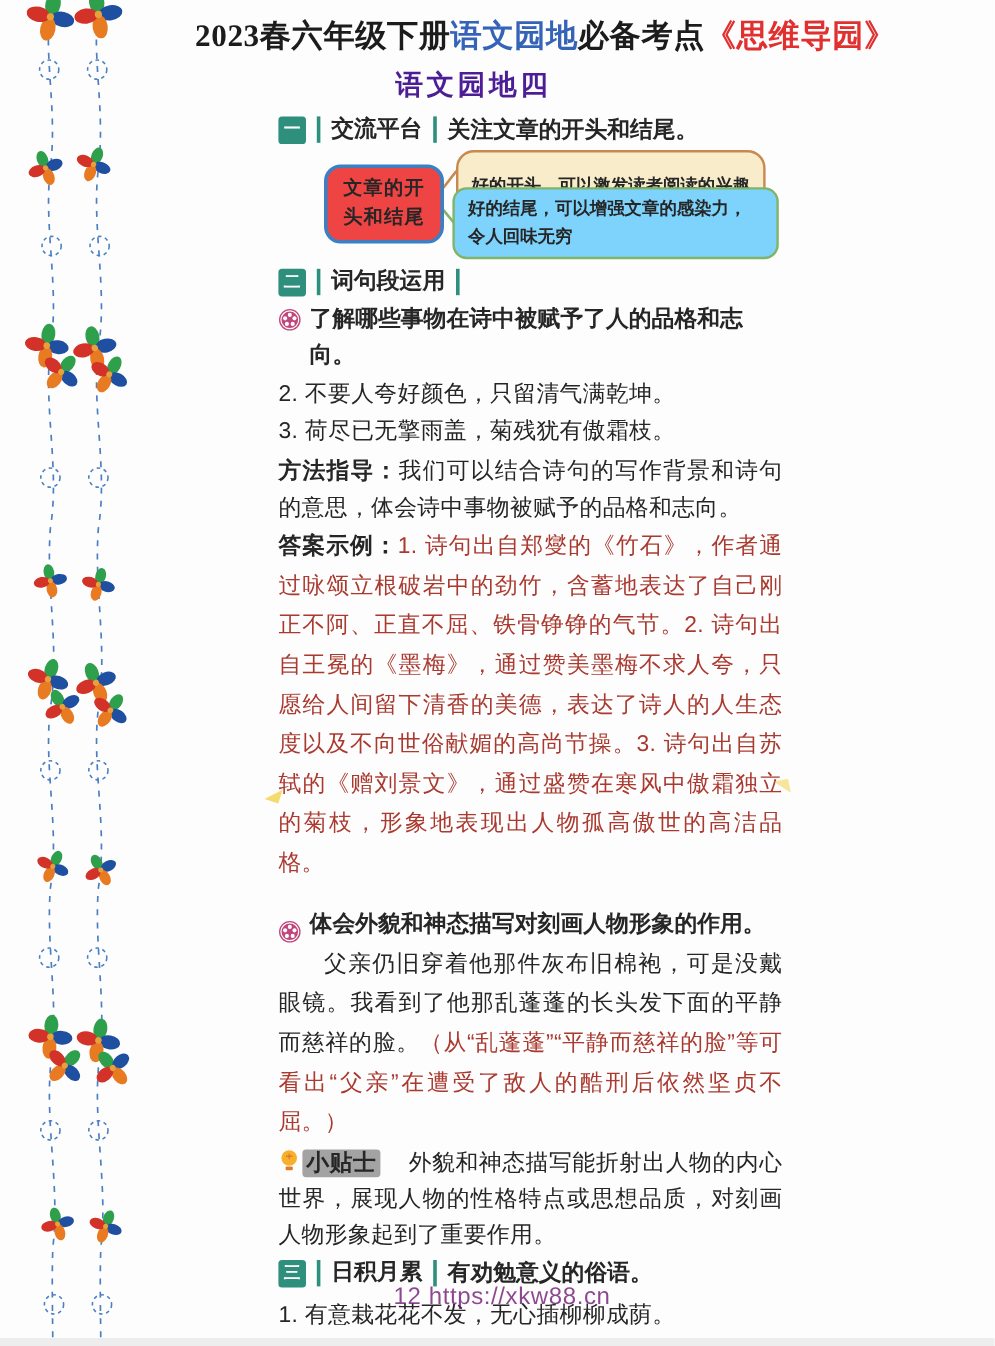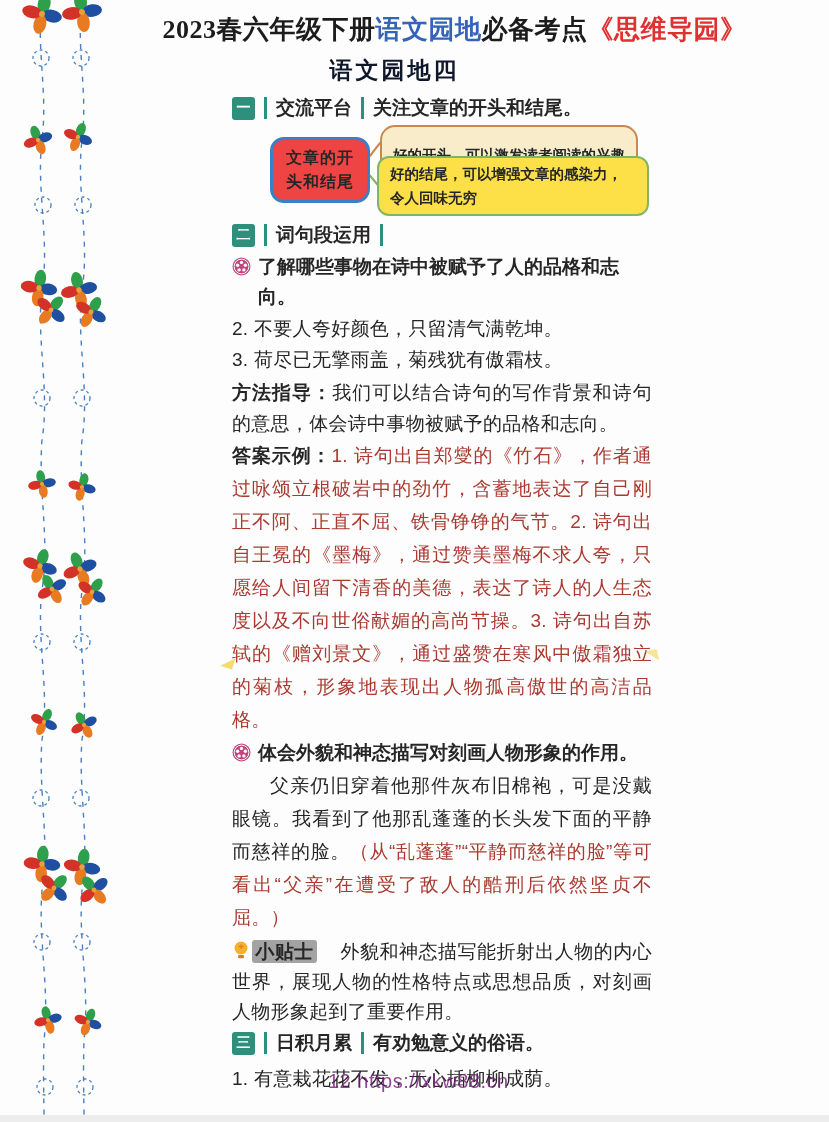--- a/index.html
+++ b/index.html
@@ -14,21 +14,21 @@
   .title{
     position:absolute;left:90px;right:10px;top:12px;margin:0;
     text-align:center;font-family:"Liberation Serif", serif;
     font-size:26px;font-weight:700;color:#1c1c1c;letter-spacing:.5px;white-space:nowrap;
   }
   .title .t-blue{color:#3563b8;}
   .title .t-red{color:#e03030;}
   .subtitle{
     position:absolute;left:90px;right:130px;top:55px;margin:0;
     text-align:center;font-family:"Liberation Serif", serif;
-    font-size:23px;font-weight:700;color:#0f172a;letter-spacing:3px;
+    font-size:23px;font-weight:700;color:#4c1d95;letter-spacing:3px;
   }
   
   .content{position:absolute;left:232px;top:95px;width:420px;color:#262626;}
   .sec-header{display:flex;align-items:center;height:26px;margin:0 0 4px 0;}
   .sec-badge{
     display:flex;align-items:center;justify-content:center;
     width:23px;height:23px;background:#2f8f7d;color:#ffffff;
     font-size:14px;font-weight:700;border-radius:3px;flex:0 0 auto;
   }
   .sec-label{
@@ -43,21 +43,21 @@
     border:3px solid #3b7fc4;border-radius:14px;background:#ef4444;
     font-size:16px;font-weight:700;line-height:24px;text-align:center;letter-spacing:1px;
   }
   .map-branch-top{
     position:absolute;left:148px;top:0;padding:18px 11px;white-space:nowrap;
     background:#f8ecca;border:2px solid #c9884e;border-radius:15px;
     font-size:14.5px;font-weight:700;line-height:21px;
   }
   .map-branch-bottom{
     position:absolute;left:145px;top:31px;width:246px;padding:4px 11px;
-    background:#fde047;border:2px solid #7fb569;border-radius:12px;
+    background:#7dd3fc;border:2px solid #7fb569;border-radius:12px;
     font-size:14.5px;font-weight:700;line-height:24px;
   }
   .map-links{position:absolute;left:128px;top:6px;}
   
   .line{font-size:19px;line-height:31px;margin:0;letter-spacing:.3px;}
   .task{font-size:19px;line-height:30px;font-weight:700;margin:0 0 1px 0;display:flex;align-items:flex-start;}
   .task .flower{flex:0 0 auto;margin:5px 7px 0 0;}
   .para{font-size:19px;line-height:31px;margin:2px 0 0 0;text-align:justify;letter-spacing:.3px;}
   .para-answer{font-size:19px;line-height:33px;margin:0;text-align:justify;letter-spacing:.3px;}
   .bold{font-weight:700;}
@@ -182,21 +182,21 @@
       <span>了解哪些事物在诗中被赋予了人的品格和志向。</span>
     </p>
 
     <p class="line">2. 不要人夸好颜色，只留清气满乾坤。</p>
     <p class="line">3. 荷尽已无擎雨盖，菊残犹有傲霜枝。</p>
 
     <p class="para"><span class="bold">方法指导：</span><span>我们可以结合诗句的写作背景和诗句的意思，体会诗中事物被赋予的品格和志向。</span></p>
 
     <p class="para-answer"><span class="bold">答案示例：</span><span class="red">1. 诗句出自郑燮的《竹石》，作者通过咏颂立根破岩中的劲竹，含蓄地表达了自己刚正不阿、正直不屈、铁骨铮铮的气节。2. 诗句出自王冕的《墨梅》，通过赞美墨梅不求人夸，只愿给人间留下清香的美德，表达了诗人的人生态度以及不向世俗献媚的高尚节操。3. 诗句出自苏轼的《赠刘景文》，通过盛赞在寒风中傲霜独立的菊枝，形象地表现出人物孤高傲世的高洁品格。</span></p>
 
-    <p class="task" style="margin-top:2px;">
+    <p class="task" style="margin-top:20px;align-items:flex-end;">
       <svg class="flower" width="19" height="19" viewBox="0 0 19 19" xmlns="http://www.w3.org/2000/svg">
         <circle cx="9.5" cy="9.5" r="9" fill="#c2457c"></circle>
         <circle cx="9.5" cy="9.5" r="7.4" fill="none" stroke="#ffffff" stroke-width="1"></circle>
         <g fill="#ffffff">
           <circle cx="9.5" cy="5.4" r="1.7"></circle>
             <circle cx="13.4" cy="8.3" r="1.7"></circle>
           <circle cx="11.9" cy="12.9" r="1.7"></circle>
             <circle cx="7.1" cy="12.9" r="1.7"></circle>
           <circle cx="5.6" cy="8.3" r="1.7"></circle>
         </g>

